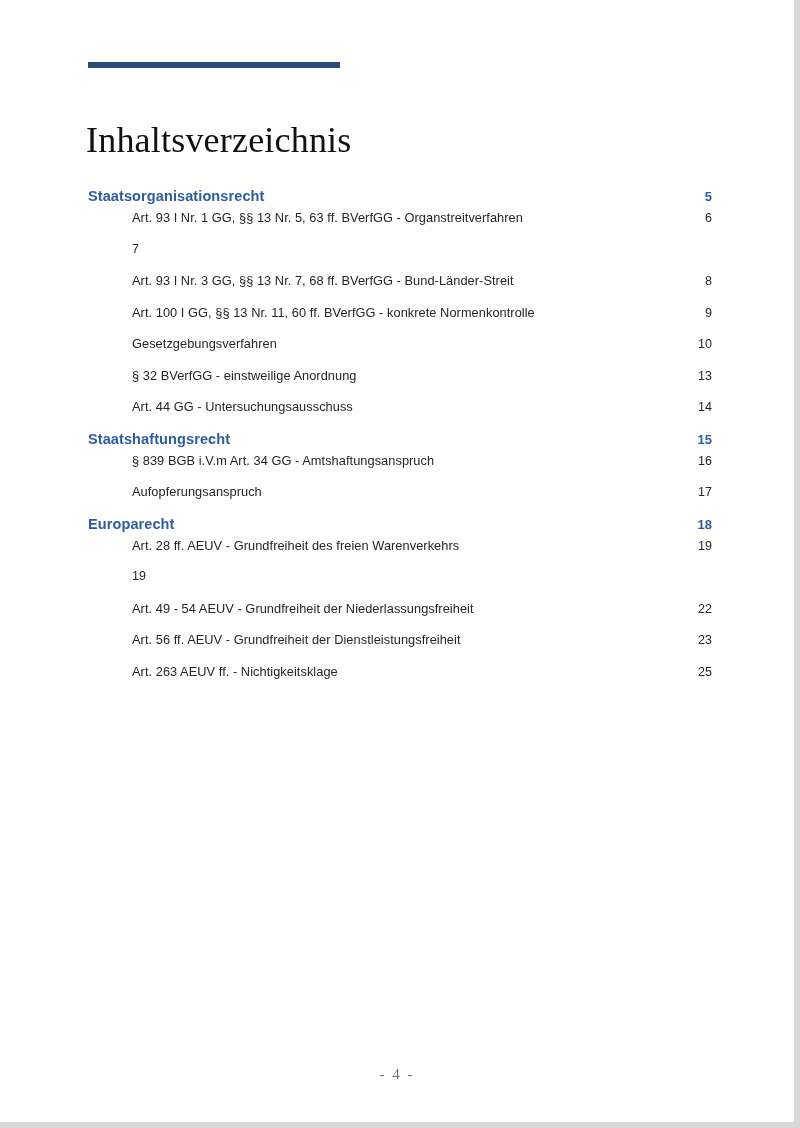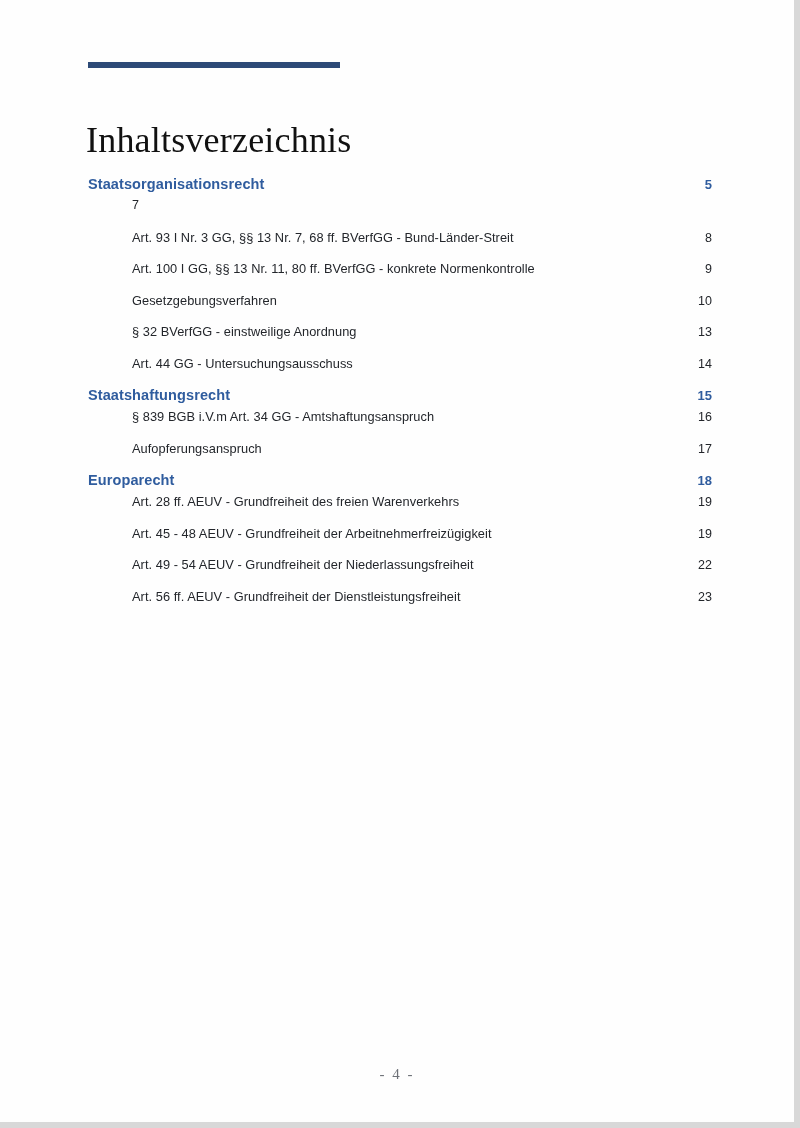--- a/index.html
+++ b/index.html
@@ -63,21 +63,21 @@
     left: 88px;
     top: 176px;
     width: 624px;
   }
   .section-row {
     display: flex;
     align-items: baseline;
     justify-content: space-between;
     margin-bottom: 6px;
   }
-  .section-row:first-child { margin-top: 0; }
+  .section-row:first-child { margin-top: 12px; }
   .section-title {
     font-size: 14.5px;
     font-weight: bold;
     color: #2f5c9e;
     letter-spacing: 0.1px;
   }
   .section-page {
     font-size: 13px;
     font-weight: bold;
     color: #2f5c9e;
@@ -118,28 +118,32 @@
   <div class="rule"></div>
 
   <h1 class="title">Inhaltsverzeichnis</h1>
 
   <div class="toc" id="toc-root">
       <div class="section-row">
         <span class="section-title">Staatsorganisationsrecht</span>
         <span class="section-page">5</span>
       </div>
       <div class="entry-row">
+        <span class="entry-title">Art. 93 I Nr. 1 GG, §§ 13 Nr. 5, 63 ff. BVerfGG - Organstreitverfahren</span>
+        <span class="entry-page">6</span>
+      </div>
+      <div class="entry-row">
         <span class="entry-page">7</span>
       </div>
       <div class="entry-row">
         <span class="entry-title">Art. 93 I Nr. 3 GG, §§ 13 Nr. 7, 68 ff. BVerfGG - Bund-Länder-Streit</span>
         <span class="entry-page">8</span>
       </div>
       <div class="entry-row">
-        <span class="entry-title">Art. 100 I GG, §§ 13 Nr. 11, 80 ff. BVerfGG - konkrete Normenkontrolle</span>
+        <span class="entry-title">Art. 100 I GG, §§ 13 Nr. 11, 60 ff. BVerfGG - konkrete Normenkontrolle</span>
         <span class="entry-page">9</span>
       </div>
       <div class="entry-row">
         <span class="entry-title">Gesetzgebungsverfahren</span>
         <span class="entry-page">10</span>
       </div>
       <div class="entry-row">
         <span class="entry-title">§ 32 BVerfGG - einstweilige Anordnung</span>
         <span class="entry-page">13</span>
       </div>
@@ -161,30 +165,33 @@
       </div>
       <div class="section-row">
         <span class="section-title">Europarecht</span>
         <span class="section-page">18</span>
       </div>
       <div class="entry-row">
         <span class="entry-title">Art. 28 ff. AEUV - Grundfreiheit des freien Warenverkehrs</span>
         <span class="entry-page">19</span>
       </div>
       <div class="entry-row">
-        <span class="entry-title">Art. 45 - 48 AEUV - Grundfreiheit der Arbeitnehmerfreizügigkeit</span>
         <span class="entry-page">19</span>
       </div>
       <div class="entry-row">
         <span class="entry-title">Art. 49 - 54 AEUV - Grundfreiheit der Niederlassungsfreiheit</span>
         <span class="entry-page">22</span>
       </div>
       <div class="entry-row">
         <span class="entry-title">Art. 56 ff. AEUV - Grundfreiheit der Dienstleistungsfreiheit</span>
         <span class="entry-page">23</span>
       </div>
+      <div class="entry-row">
+        <span class="entry-title">Art. 263 AEUV ff. - Nichtigkeitsklage</span>
+        <span class="entry-page">25</span>
+      </div>
     </div>
 
   <div class="footer">- 4 -</div>
 
   <div class="edge-right"></div>
   <div class="edge-bottom"></div>
 </div>
 
 </body></html>

